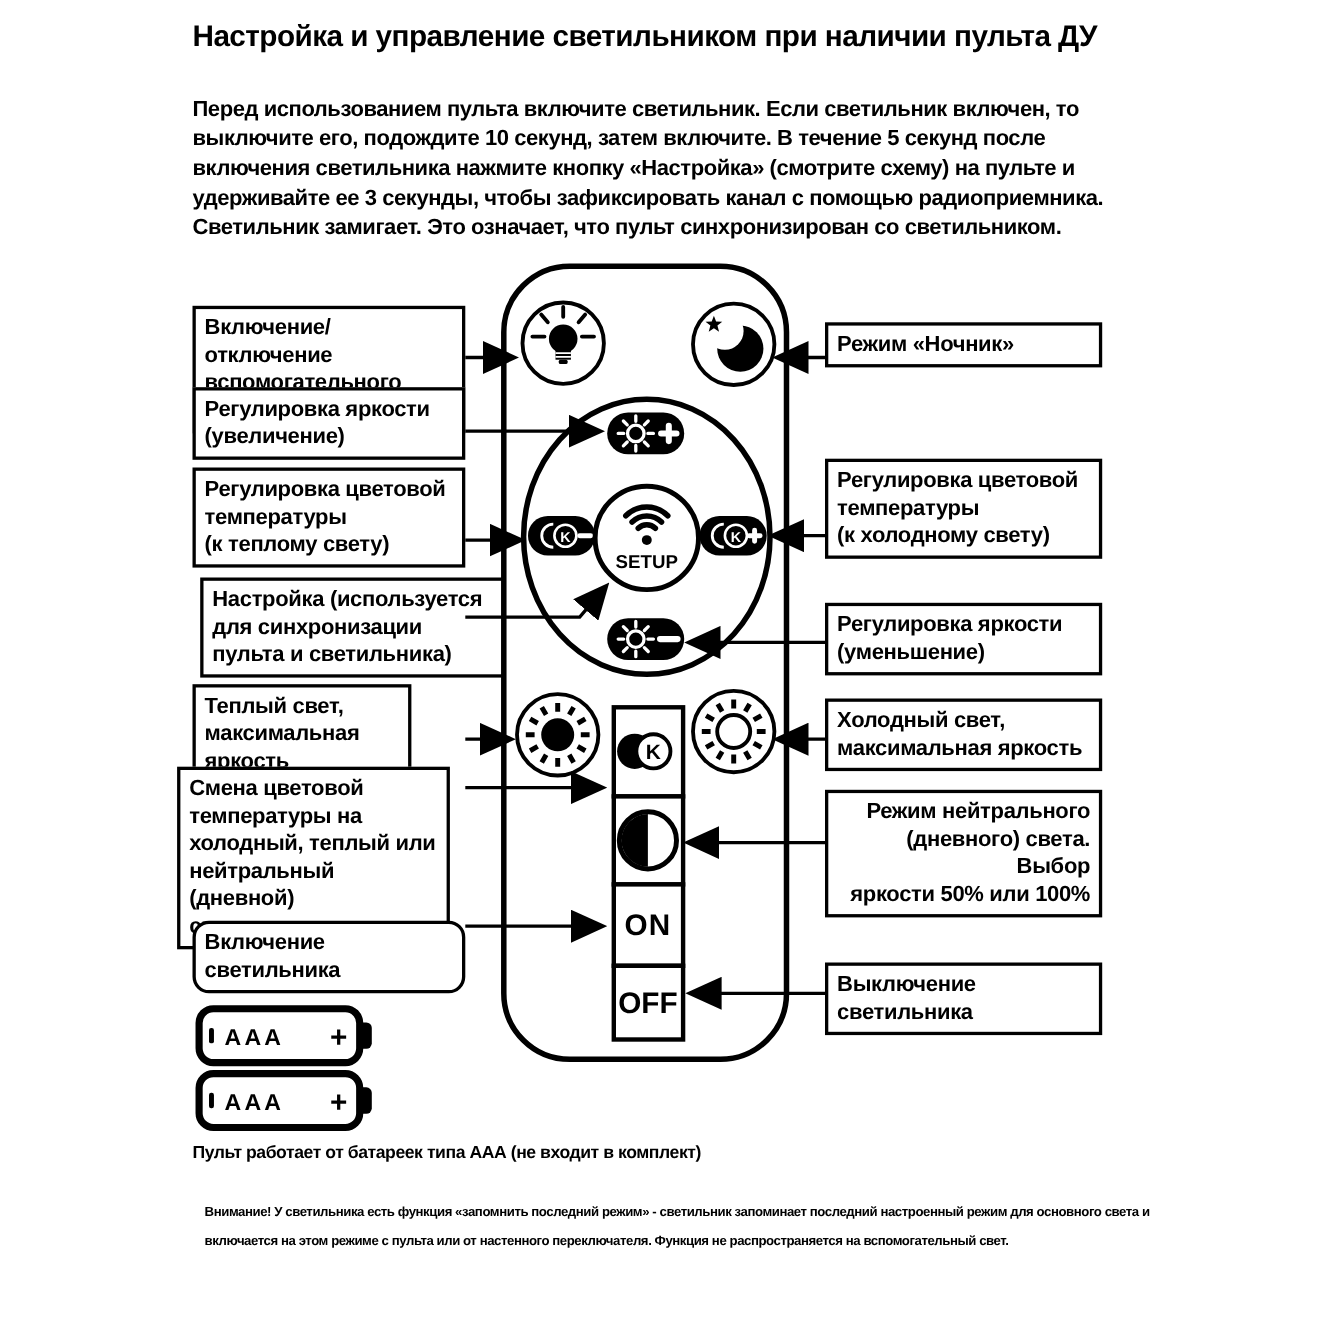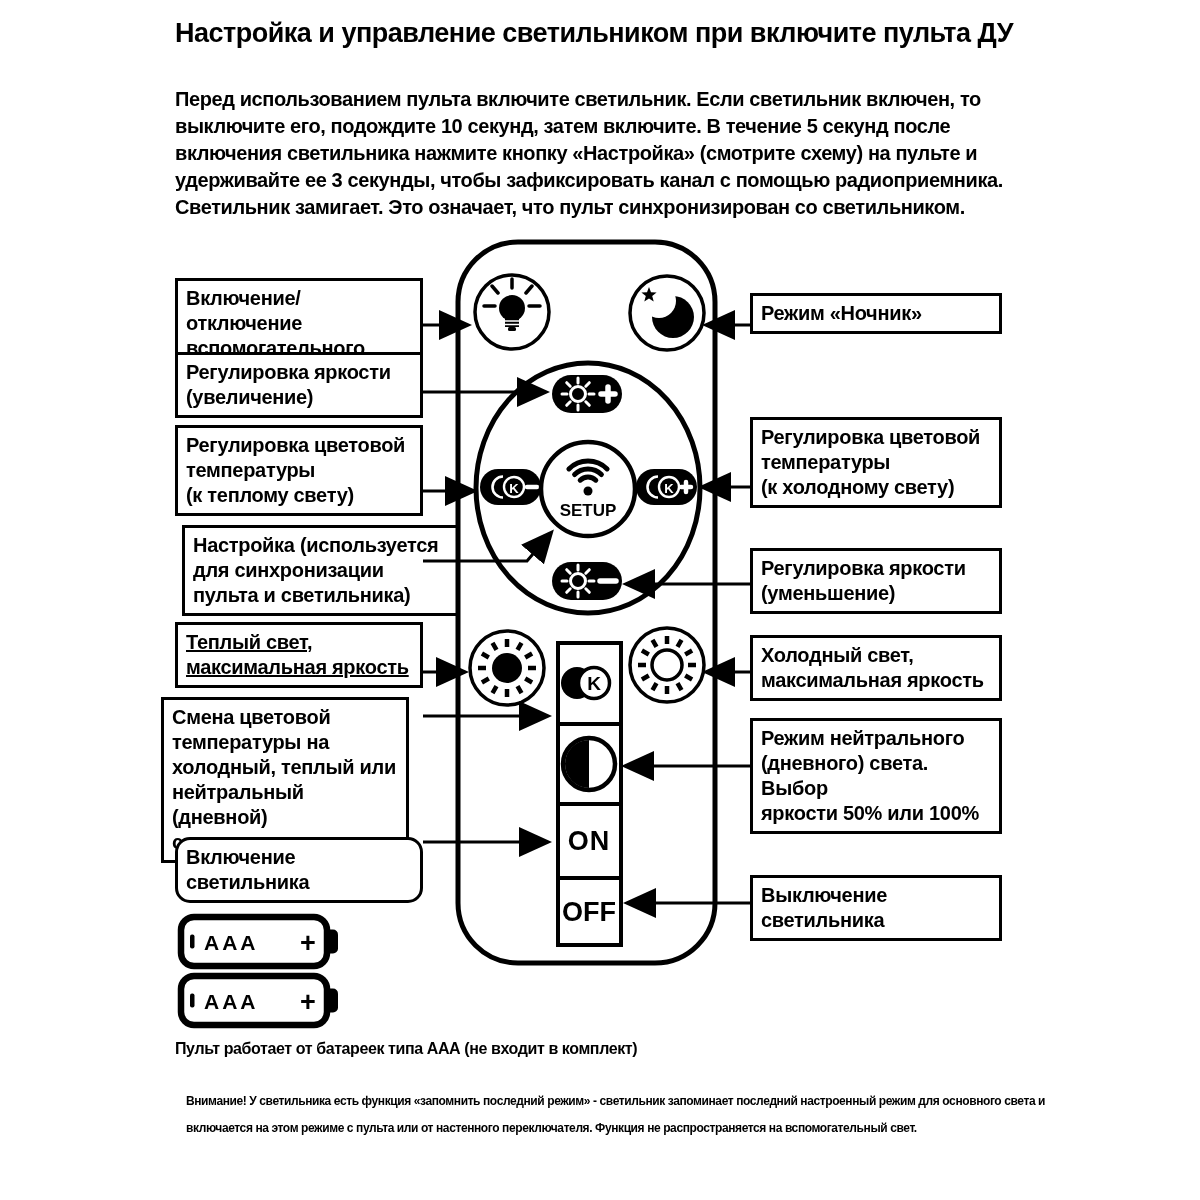--- a/index.html
+++ b/index.html
@@ -13,51 +13,51 @@
   .warning{position:absolute;left:186px;top:1088px;width:882px;font-size:12px;line-height:27px;letter-spacing:-0.4px;}
   .diagram-svg{position:absolute;left:0;top:0;pointer-events:none;}
   svg text{font-family:"Liberation Sans",sans-serif;font-weight:bold;fill:#000;}
   svg text.wht{fill:#fff;}
 </style>
 </head>
 <body>
 
 <div class="page">
 
-  <div class="title">Настройка и управление светильником при включите пульта ДУ</div>
+  <div class="title">Настройка и управление светильником при наличии пульта ДУ</div>
   <div class="intro">Перед использованием пульта включите светильник. Если светильник включен, то выключите его, подождите 10 секунд, затем включите. В течение 5 секунд после включения светильника нажмите кнопку «Настройка» (смотрите схему) на пульте и удерживайте ее 3 секунды, чтобы зафиксировать канал с помощью радиоприемника. Светильник замигает. Это означает, что пульт синхронизирован со светильником.</div>
 
   <div class="callout" style="left:175px;top:278px;width:248px;">Включение/отключение
 вспомогательного света</div>
   <div class="callout" style="left:175px;top:352px;width:248px;">Регулировка яркости
 (увеличение)</div>
   <div class="callout" style="left:175px;top:425px;width:248px;">Регулировка цветовой
 температуры
 (к теплому свету)</div>
   <div class="callout" style="left:182px;top:525px;width:284px;">Настройка (используется
 для синхронизации
 пульта и светильника)</div>
-  <div class="callout" style="left:175px;top:622px;width:248px;text-decoration:underline;">Теплый свет,
+  <div class="callout" style="left:175px;top:622px;width:199px;">Теплый свет,
 максимальная яркость</div>
   <div class="callout" style="left:161px;top:697px;width:248px;">Смена цветовой
 температуры на
 холодный, теплый или
 нейтральный (дневной)
 свет</div>
   <div class="callout" style="left:175px;top:837px;width:248px;border-radius:15px;">Включение светильника</div>
 
   <div class="callout" style="left:750px;top:293px;width:252px;">Режим «Ночник»</div>
   <div class="callout" style="left:750px;top:417px;width:252px;">Регулировка цветовой
 температуры
 (к холодному свету)</div>
   <div class="callout" style="left:750px;top:548px;width:252px;">Регулировка яркости
 (уменьшение)</div>
   <div class="callout" style="left:750px;top:635px;width:252px;">Холодный свет,
 максимальная яркость</div>
-  <div class="callout" style="left:750px;top:718px;width:252px;">Режим нейтрального
+  <div class="callout" style="left:750px;top:718px;width:252px;text-align:right;">Режим нейтрального
 (дневного) света. Выбор
 яркости 50% или 100%</div>
   <div class="callout" style="left:750px;top:875px;width:252px;">Выключение светильника</div>
 
   <div class="note">Пульт работает от батареек типа ААА (не входит в комплект)</div>
   <div class="warning">Внимание! У светильника есть функция «запомнить последний режим» - светильник запоминает последний настроенный режим для основного света и включается на этом режиме с пульта или от настенного переключателя. Функция не распространяется на вспомогательный свет.</div>
 
   <svg class="diagram-svg" width="1200" height="1200" viewBox="0 0 1200 1200">
     <defs>
       <marker id="ah" markerWidth="11" markerHeight="10" refX="9" refY="5" orient="auto">

